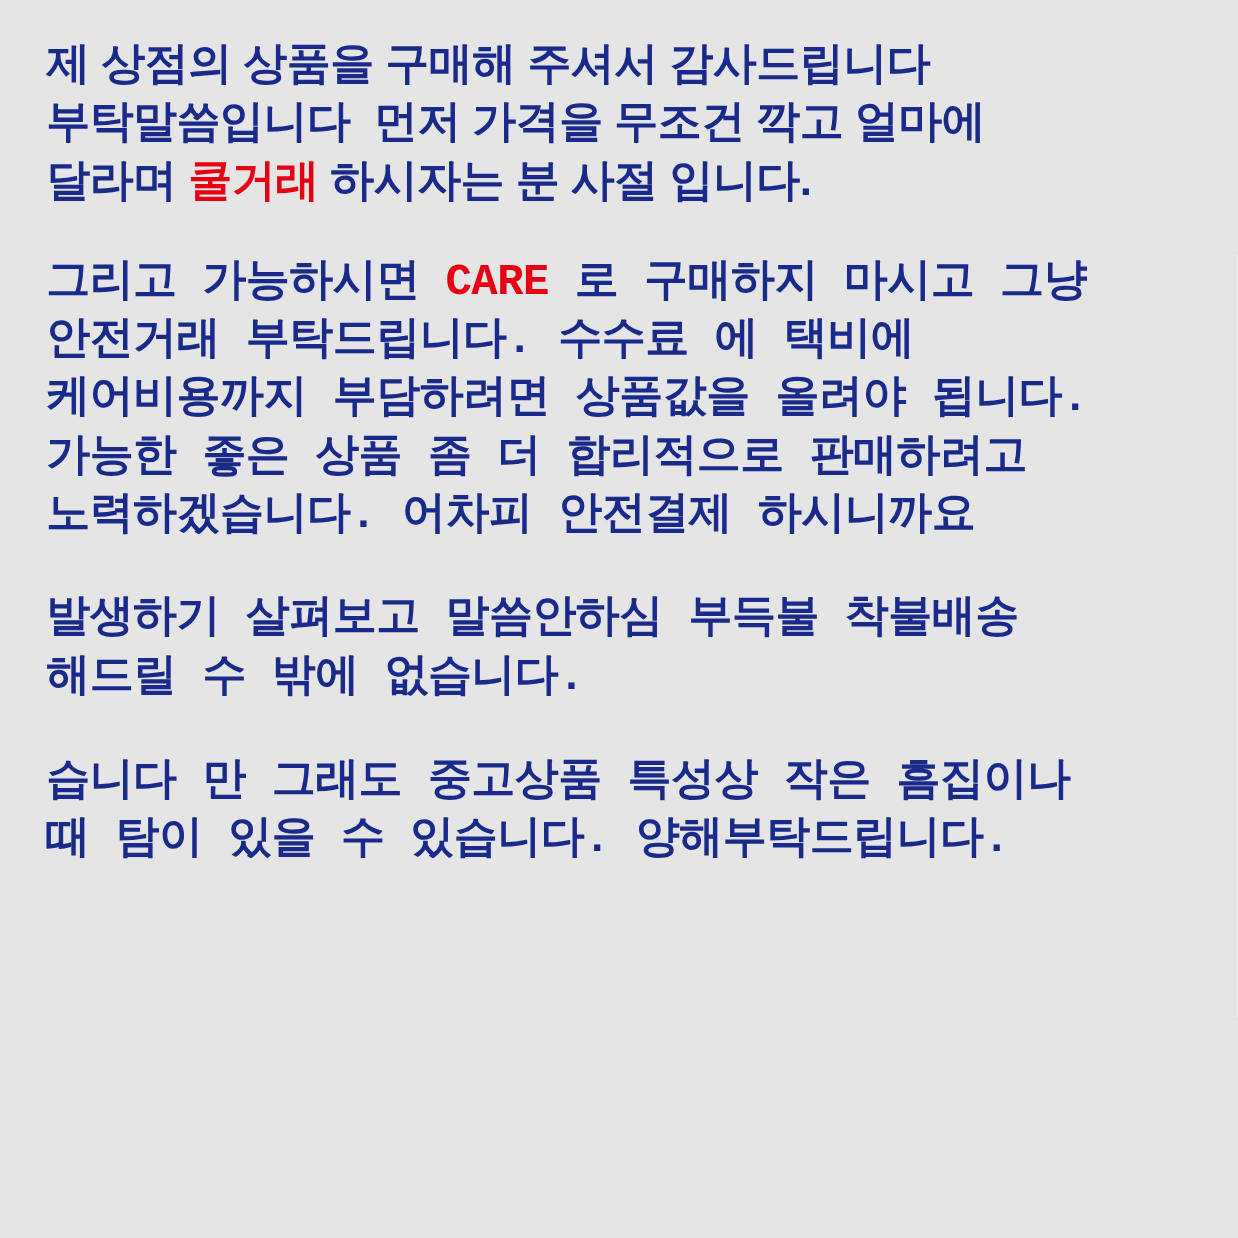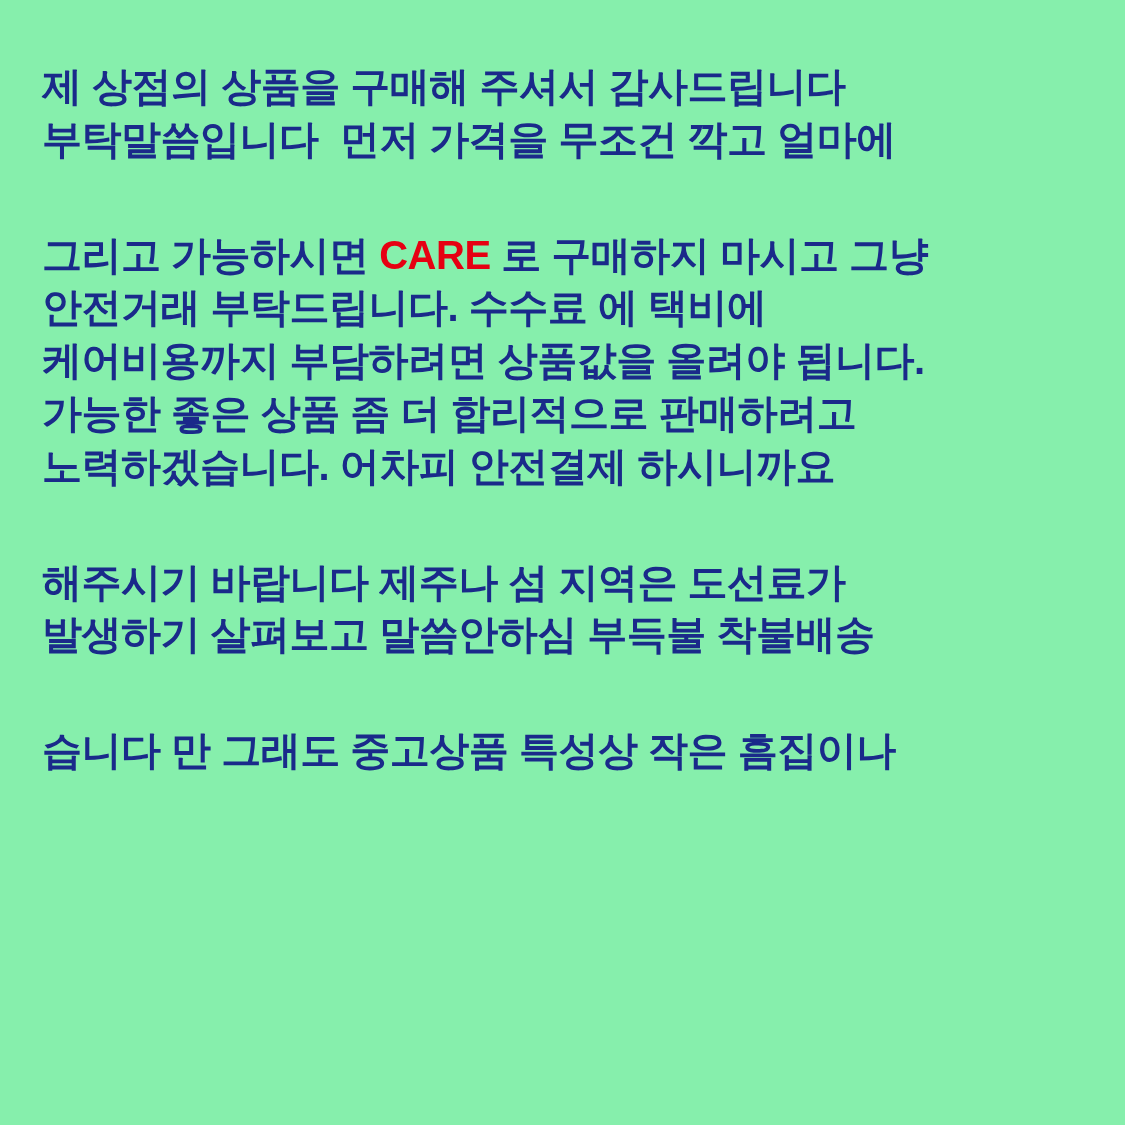--- a/index.html
+++ b/index.html
@@ -10,46 +10,47 @@
   body {
     width: 1125px;
     height: 1125px;
     font-family: "Liberation Sans", "DejaVu Sans", sans-serif;
     overflow: hidden;
   }
   .page {
     box-sizing: border-box;
     width: 1125px;
     height: 1125px;
-    padding: 60px 42px 20px 42px;
-    background: #86efac;
+    padding: 32px 42px 20px 42px;
+    background: #e5e5e5;
   }
   .para {
     color: #1a2a8a;
     font-weight: 700;
     font-size: 40px;
     line-height: 1.32;
     letter-spacing: -0.5px;
     white-space: pre-wrap;
     word-break: keep-all;
   }
   .para + .para {
-    margin-top: 63px;
+    margin-top: 42px;
+    font-family: Liberation Mono, monospace;
   }
   .line {
     display: block;
   }
   .hl {
     color: #e60012;
     font-weight: 700;
   }
 </style>
 </head>
 <body>
 
 <div class="page">
   <div id="paragraphs">
-      <div class="para"><span class="line"><span class="">제 상점의 상품을 구매해 주셔서 감사드립니다</span></span><span class="line"><span class="">부탁말씀입니다  먼저 가격을 무조건 깍고 얼마에</span></span></div>
+      <div class="para"><span class="line"><span class="">제 상점의 상품을 구매해 주셔서 감사드립니다</span></span><span class="line"><span class="">부탁말씀입니다  먼저 가격을 무조건 깍고 얼마에</span></span><span class="line"><span class="">달라며 </span><span class="hl">쿨거래</span><span class=""> 하시자는 분 사절 입니다.</span></span></div>
       <div class="para"><span class="line"><span class="">그리고 가능하시면 </span><span class="hl">CARE</span><span class=""> 로 구매하지 마시고 그냥</span></span><span class="line"><span class="">안전거래 부탁드립니다. 수수료 에 택비에</span></span><span class="line"><span class="">케어비용까지 부담하려면 상품값을 올려야 됩니다.</span></span><span class="line"><span class="">가능한 좋은 상품 좀 더 합리적으로 판매하려고</span></span><span class="line"><span class="">노력하겠습니다. 어차피 안전결제 하시니까요</span></span></div>
-      <div class="para"><span class="line"><span class="">해주시기 바랍니다 제주나 섬 지역은 도선료가</span></span><span class="line"><span class="">발생하기 살펴보고 말씀안하심 부득불 착불배송</span></span></div>
-      <div class="para"><span class="line"><span class="">습니다 만 그래도 중고상품 특성상 작은 흠집이나</span></span></div>
+      <div class="para"><span class="line"><span class="">발생하기 살펴보고 말씀안하심 부득불 착불배송</span></span><span class="line"><span class="">해드릴 수 밖에 없습니다.</span></span></div>
+      <div class="para"><span class="line"><span class="">습니다 만 그래도 중고상품 특성상 작은 흠집이나</span></span><span class="line"><span class="">때 탐이 있을 수 있습니다. 양해부탁드립니다.</span></span></div>
     </div>
 </div>
 
 </body></html>

